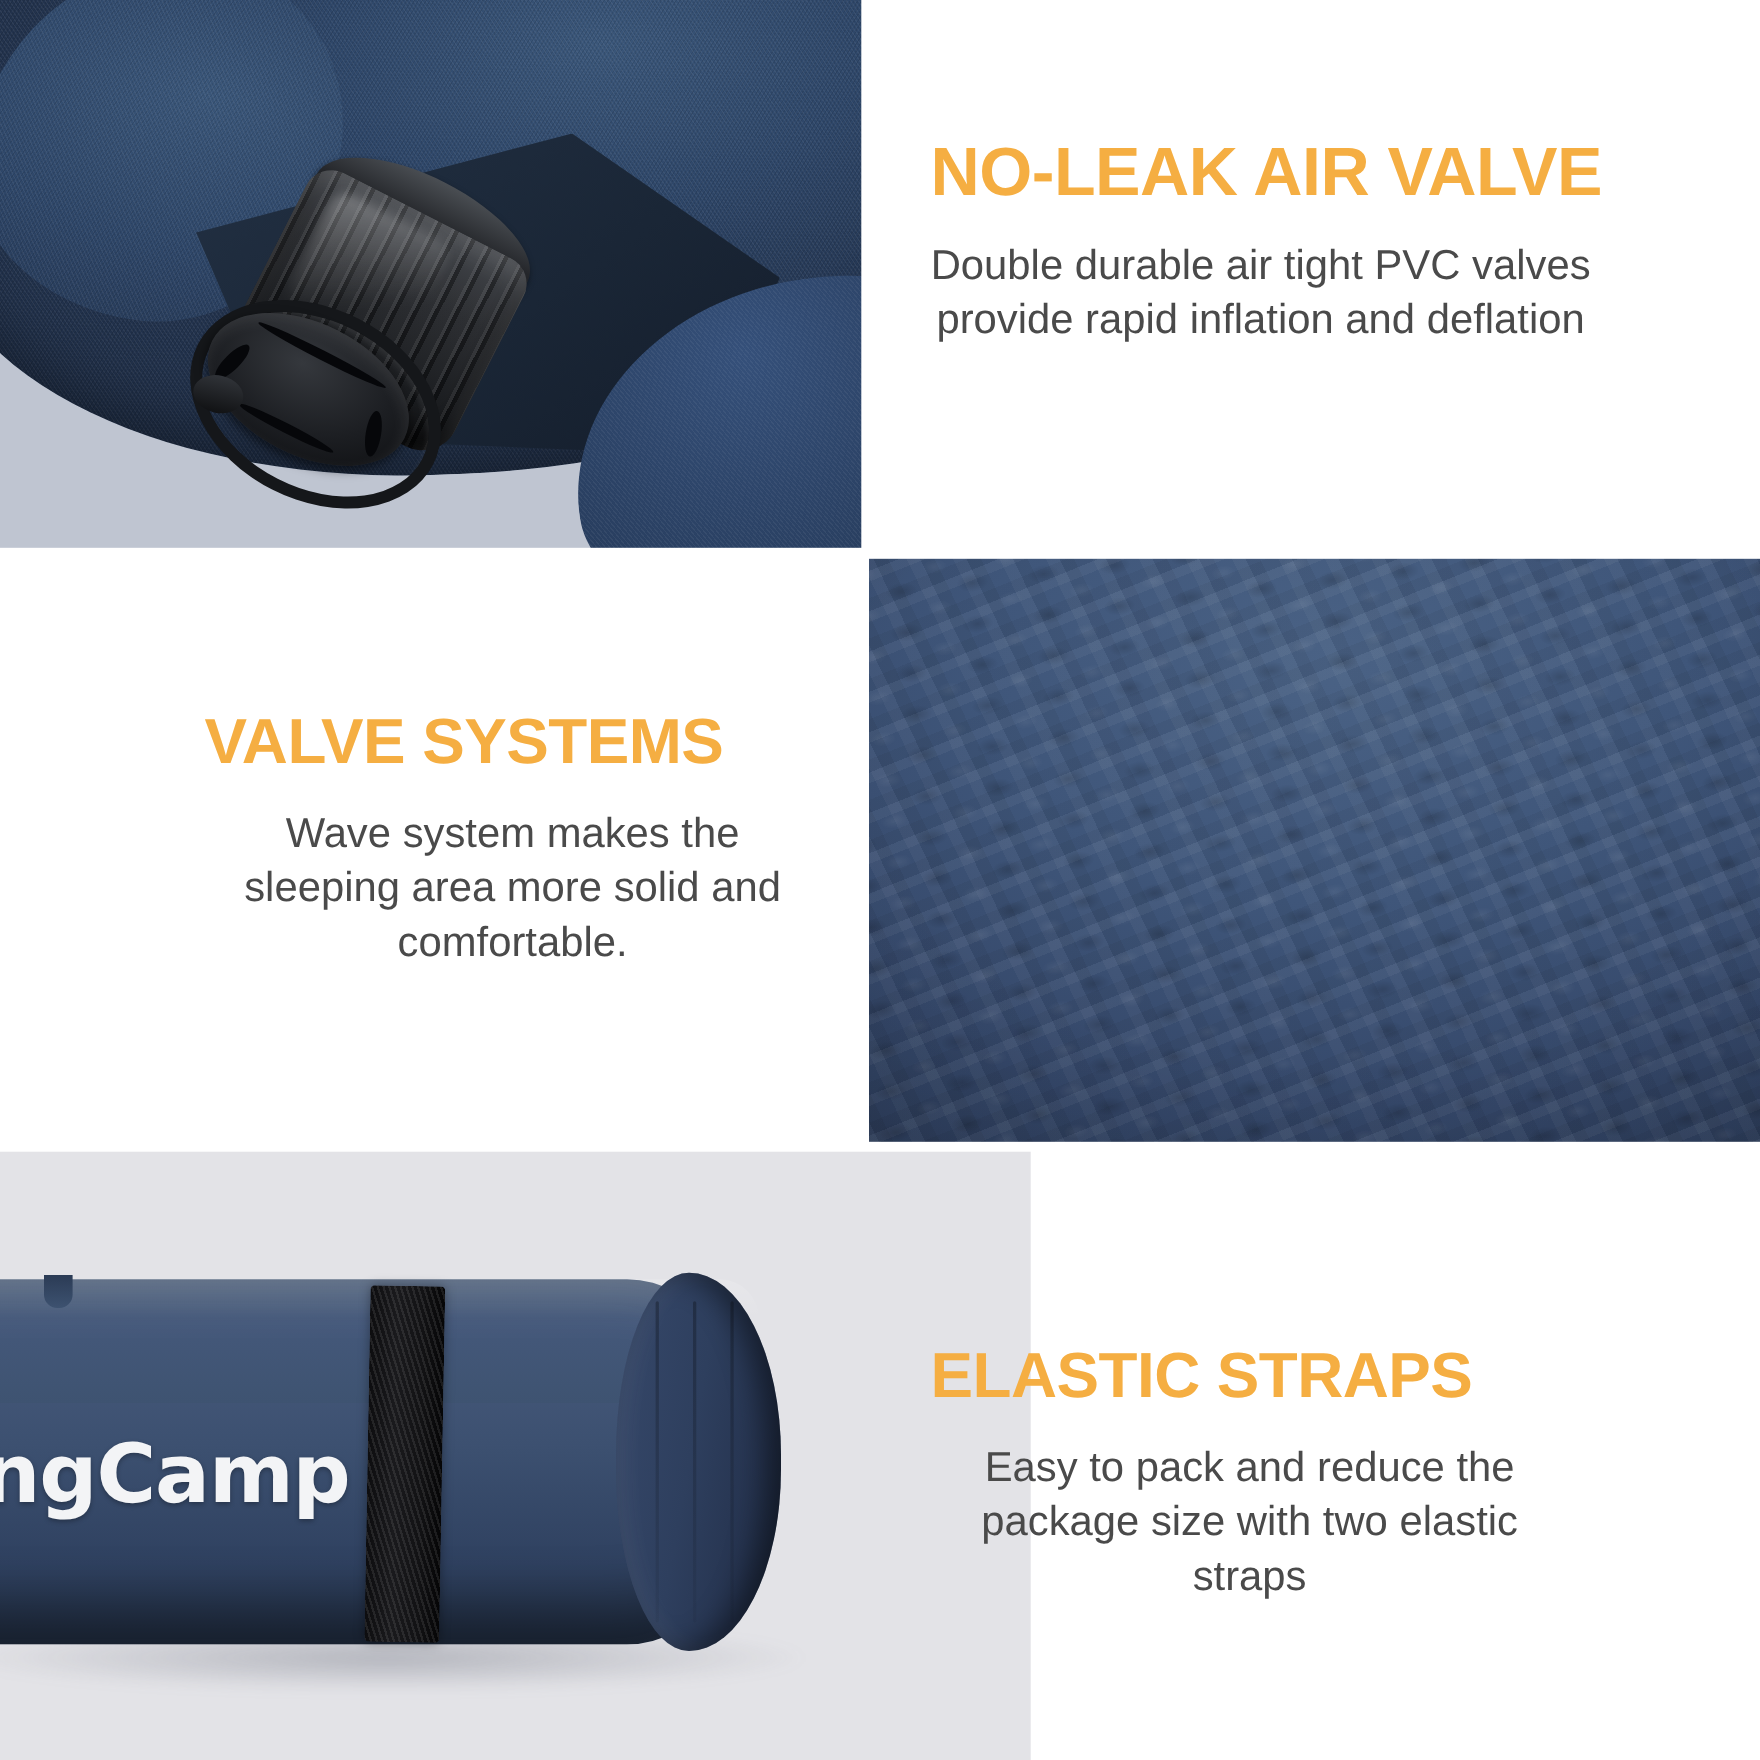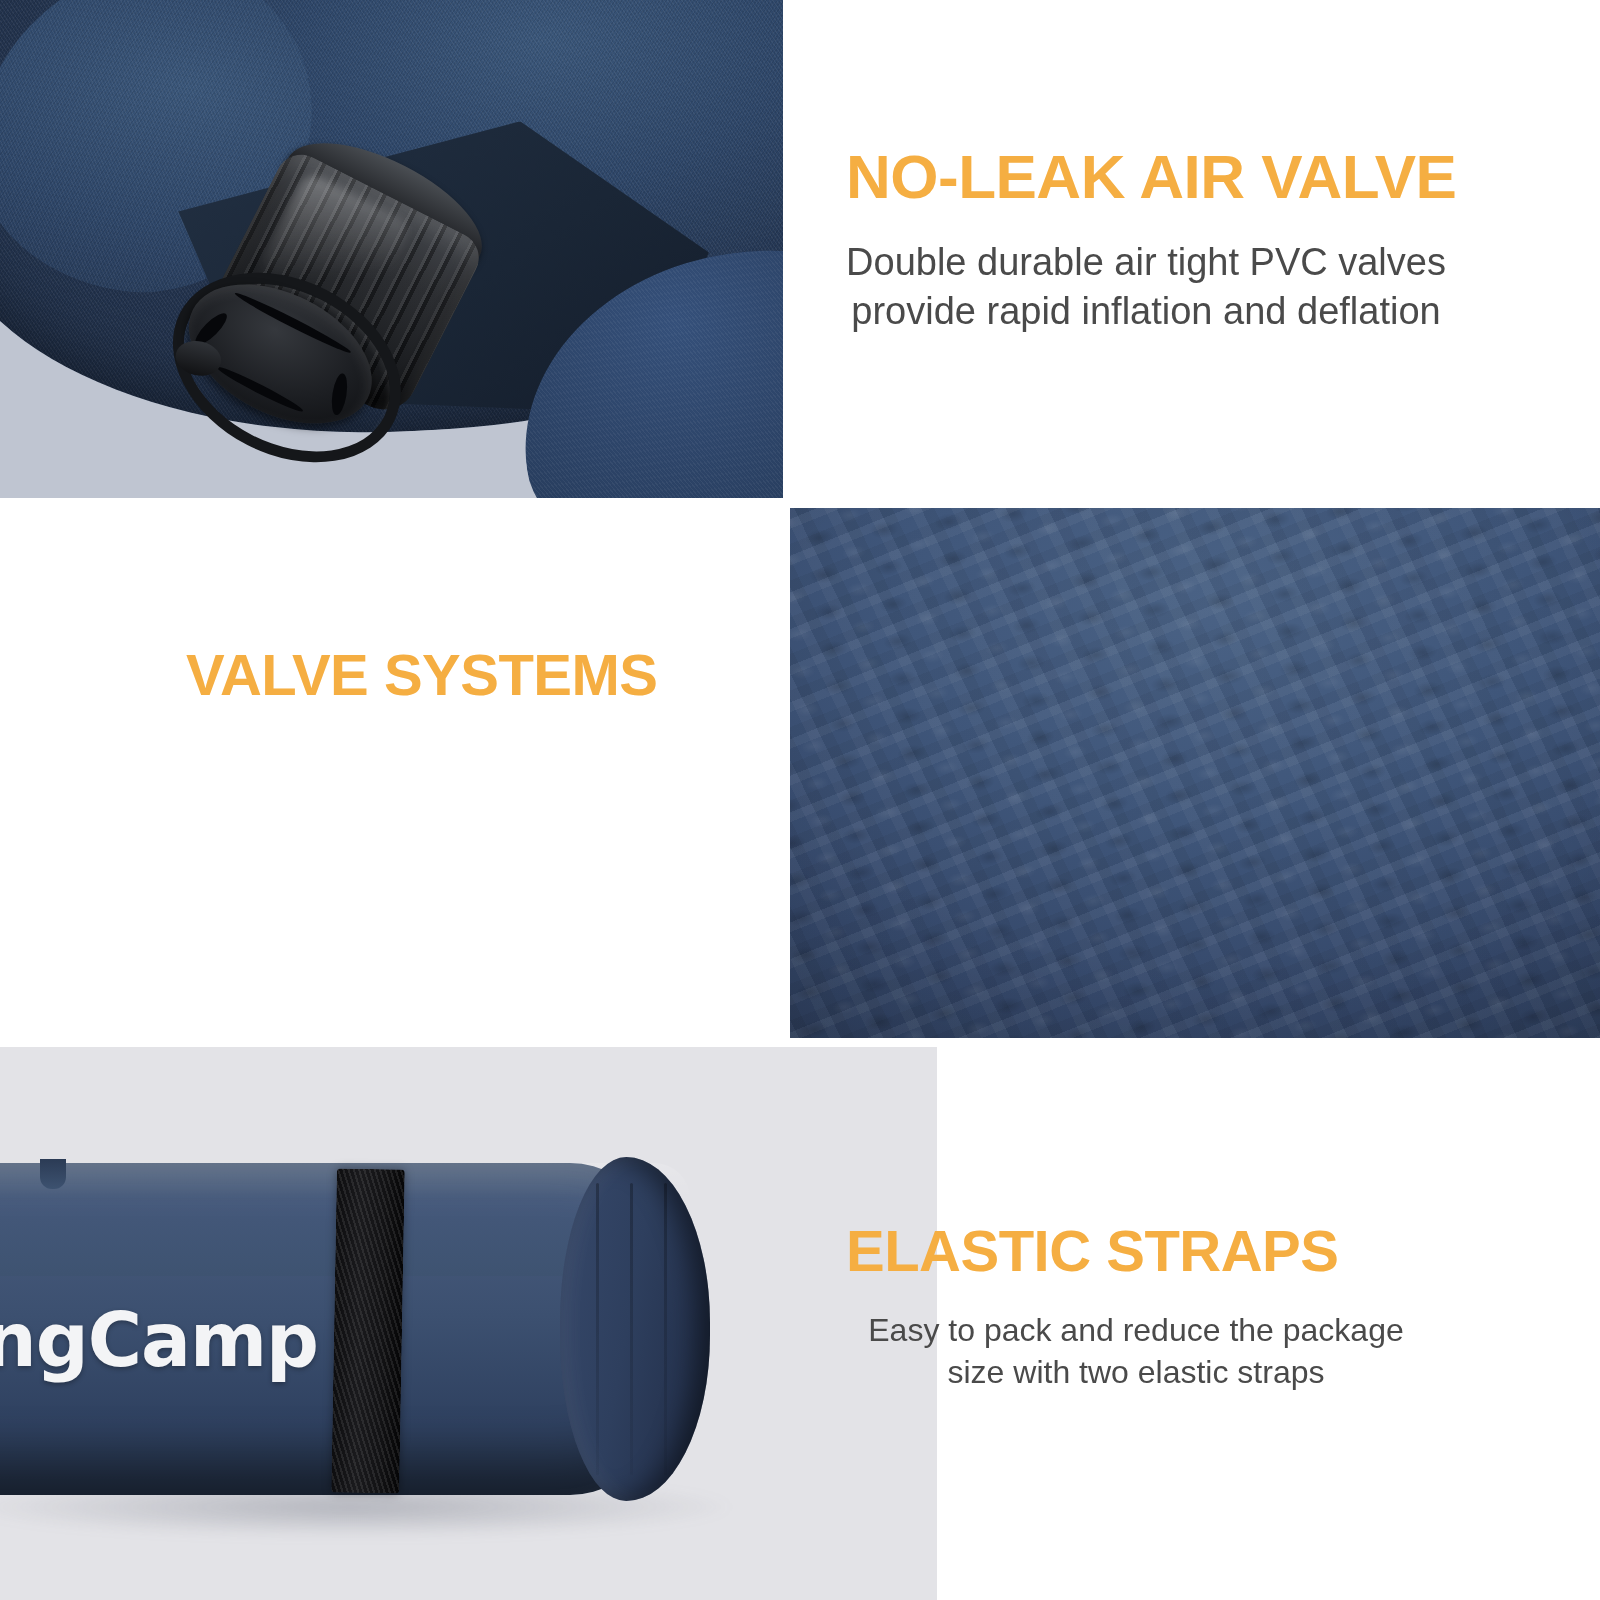--- a/index.html
+++ b/index.html
@@ -192,30 +192,30 @@
   #p-roll .logo{
     position:absolute;left:-16px;top:252px;
     font-family:"DejaVu Sans",sans-serif;
     font-weight:bold;font-size:74px;color:#f3f4f6;
     letter-spacing:-1px;white-space:nowrap;
     text-shadow:0 2px 5px rgba(0,0,0,.30);
   }
 
   
   #t-valve{left:846px;top:126px;width:700px;}
-  #t-valve .headline{font-size:62px;margin-top:20px;}
+  #t-valve .headline{font-size:62px;}
   #t-valve .body{font-size:38px;width:600px;}
 
   #t-wave{left:186px;top:646px;width:600px;}
   #t-wave .headline{font-size:58px;}
   #t-wave .body{font-size:38px;width:560px;}
 
   #t-straps{left:846px;top:1222px;width:700px;}
   #t-straps .headline{font-size:58px;}
-  #t-straps .body{font-size:32px;width:580px;}
+  #t-straps .body{font-size:38px;width:580px;}
 
   
   .gutter{position:absolute;background:#ffffff;}
   #g-v1{left:783px;top:0;width:9px;height:505px;}
   #g-h1{left:0;top:498px;width:1600px;height:10px;}
   #g-h2{left:0;top:1038px;width:1600px;height:9px;}
 </style>
 </head>
 <body>
 
@@ -264,20 +264,21 @@
   <div class="gutter" id="g-h1"></div>
   <div class="gutter" id="g-h2"></div>
 
   <div class="txt" id="t-valve">
     <h2 class="headline">NO-LEAK AIR VALVE</h2>
     <p class="body">Double durable air tight PVC valves provide rapid inflation and deflation</p>
   </div>
 
   <div class="txt" id="t-wave">
     <h2 class="headline">VALVE SYSTEMS</h2>
+    <p class="body">Wave system makes the sleeping area more solid and comfortable.</p>
   </div>
 
   <div class="txt" id="t-straps">
     <h2 class="headline">ELASTIC STRAPS</h2>
     <p class="body">Easy to pack and reduce the package size with two elastic straps</p>
   </div>
 
 </div>
 
 </body></html>

